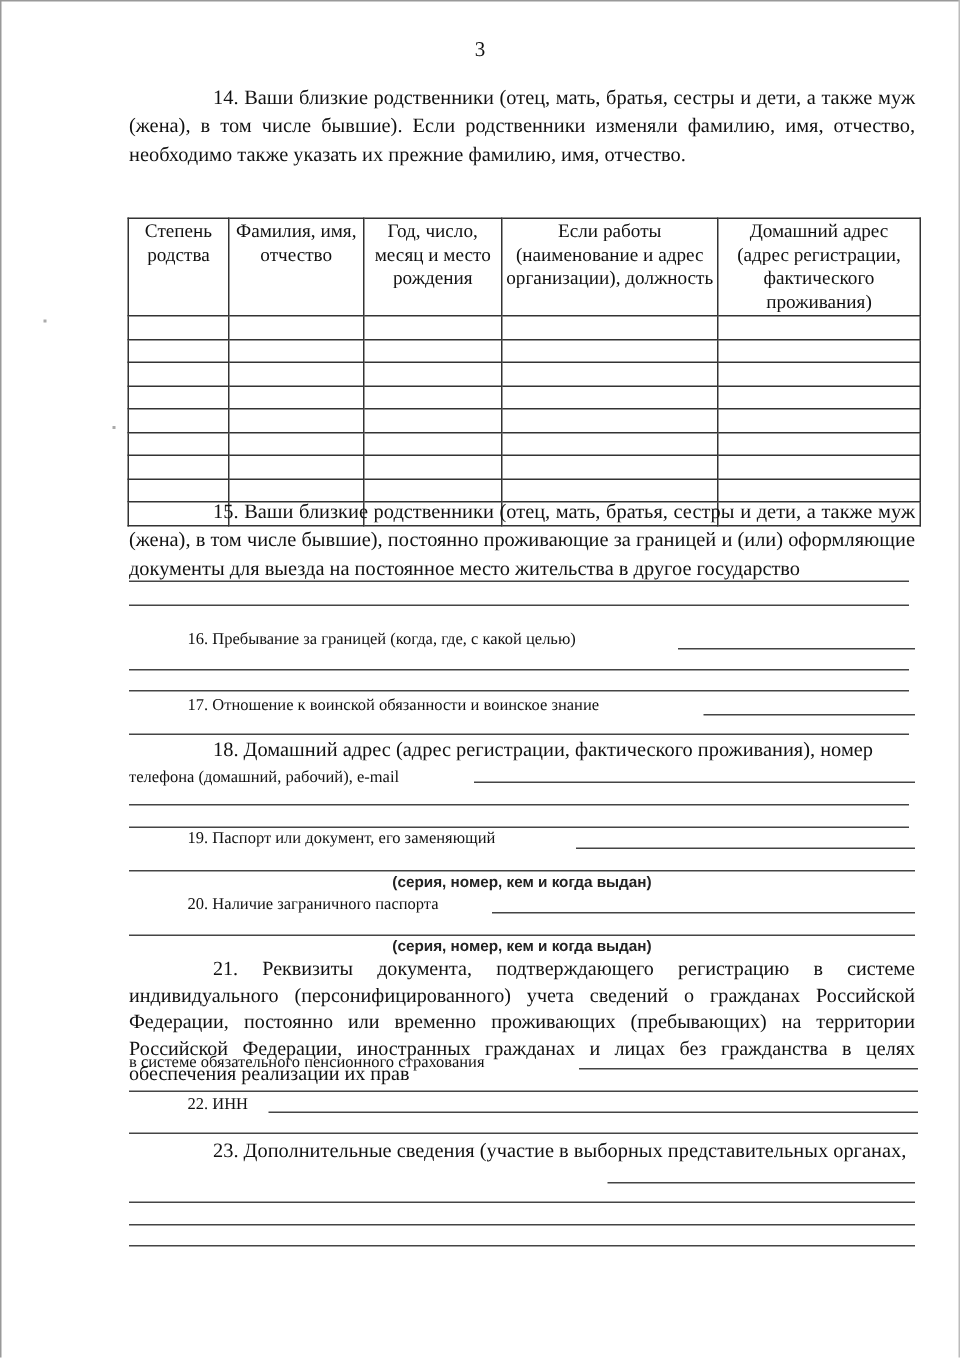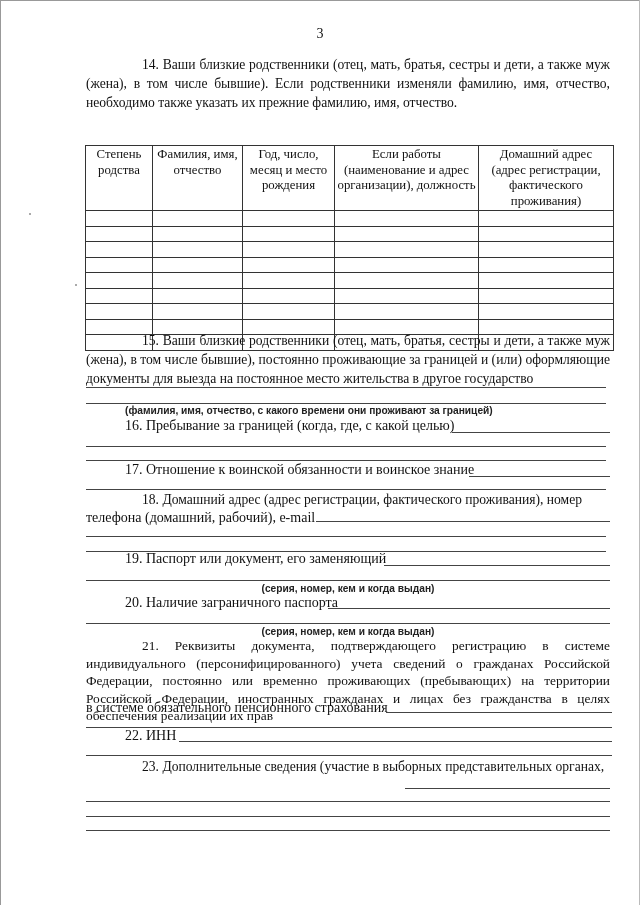--- a/index.html
+++ b/index.html
@@ -9,21 +9,21 @@
   .edge-top { position: absolute; left: 0; top: 0; width: 640px; height: 1px; background: #999; }
   .edge-left { position: absolute; left: 0; top: 0; width: 1px; height: 905px; background: #999; }
   .edge-right { position: absolute; right: 0; top: 0; width: 1px; height: 905px; background: #bbb; }
   .pagenum { position: absolute; left: 0; width: 640px; top: 26px; text-align: center; font-size: 14px; }
   .para { position: absolute; left: 86px; width: 524px; font-size: 13.6px; line-height: 19px;
           text-align: justify; }
   .para .ind { display: inline-block; width: 56px; }
   .line { position: absolute; height: 0; border-top: 1px solid #444; }
   .caption { position: absolute; font-size: 10.2px; font-weight: bold; color: #222; font-family: "Liberation Sans", "DejaVu Sans", sans-serif; }
   .caption.center { left: 86px; width: 524px; text-align: center; }
-  .label { position: absolute; font-size: 14px; line-height: 18px; white-space: nowrap; }
+  .label { position: absolute; font-size: 11px; line-height: 18px; white-space: nowrap; }
   table.rel { position: absolute; left: 85px; top: 113px; width: 528px; border-collapse: collapse;
               table-layout: fixed; font-size: 12.8px; margin-top: 32px; }
   table.rel th { border: 1px solid #333; font-weight: normal; text-align: center; vertical-align: top;
                  line-height: 15.5px; padding: 1px 2px; height: 60px; }
   table.rel td { border: 1px solid #333; height: 14.5px; padding: 0; }
   .speck { position: absolute; width: 2px; height: 2px; background: #aaa; }
 </style>
 </head>
 <body>
 
@@ -118,21 +118,20 @@
           <td></td>
           <td></td>
           <td></td>
         </tr>
     </tbody>
   </table>
 
   <div class="para" style="top:331px;"><span class="ind"></span><span>15. Ваши близкие родственники (отец, мать, братья, сестры и дети, а также муж (жена), в том числе бывшие), постоянно проживающие за границей и (или) оформляющие документы для выезда на постоянное место жительства в другое государство</span></div>
   <div class="line" style="left:86px; width:520px; top:387px;"></div>
   <div class="line" style="left:86px; width:520px; top:403px;"></div>
-  <div class="caption" style="left:125px; top:405px;">(фамилия, имя, отчество, с какого времени они проживают за границей)</div>
 
   <div class="label" style="left:125px; top:417px;">16. Пребывание за границей (когда, где, с какой целью)</div>
   <div class="line" style="left:452px; width:158px; top:432px;"></div>
   <div class="line" style="left:86px; width:520px; top:446px;"></div>
   <div class="line" style="left:86px; width:520px; top:460px;"></div>
 
   <div class="label" style="left:125px; top:461px;">17. Отношение к воинской обязанности и воинское знание</div>
   <div class="line" style="left:469px; width:141px; top:476px;"></div>
   <div class="line" style="left:86px; width:520px; top:489px;"></div>
 

